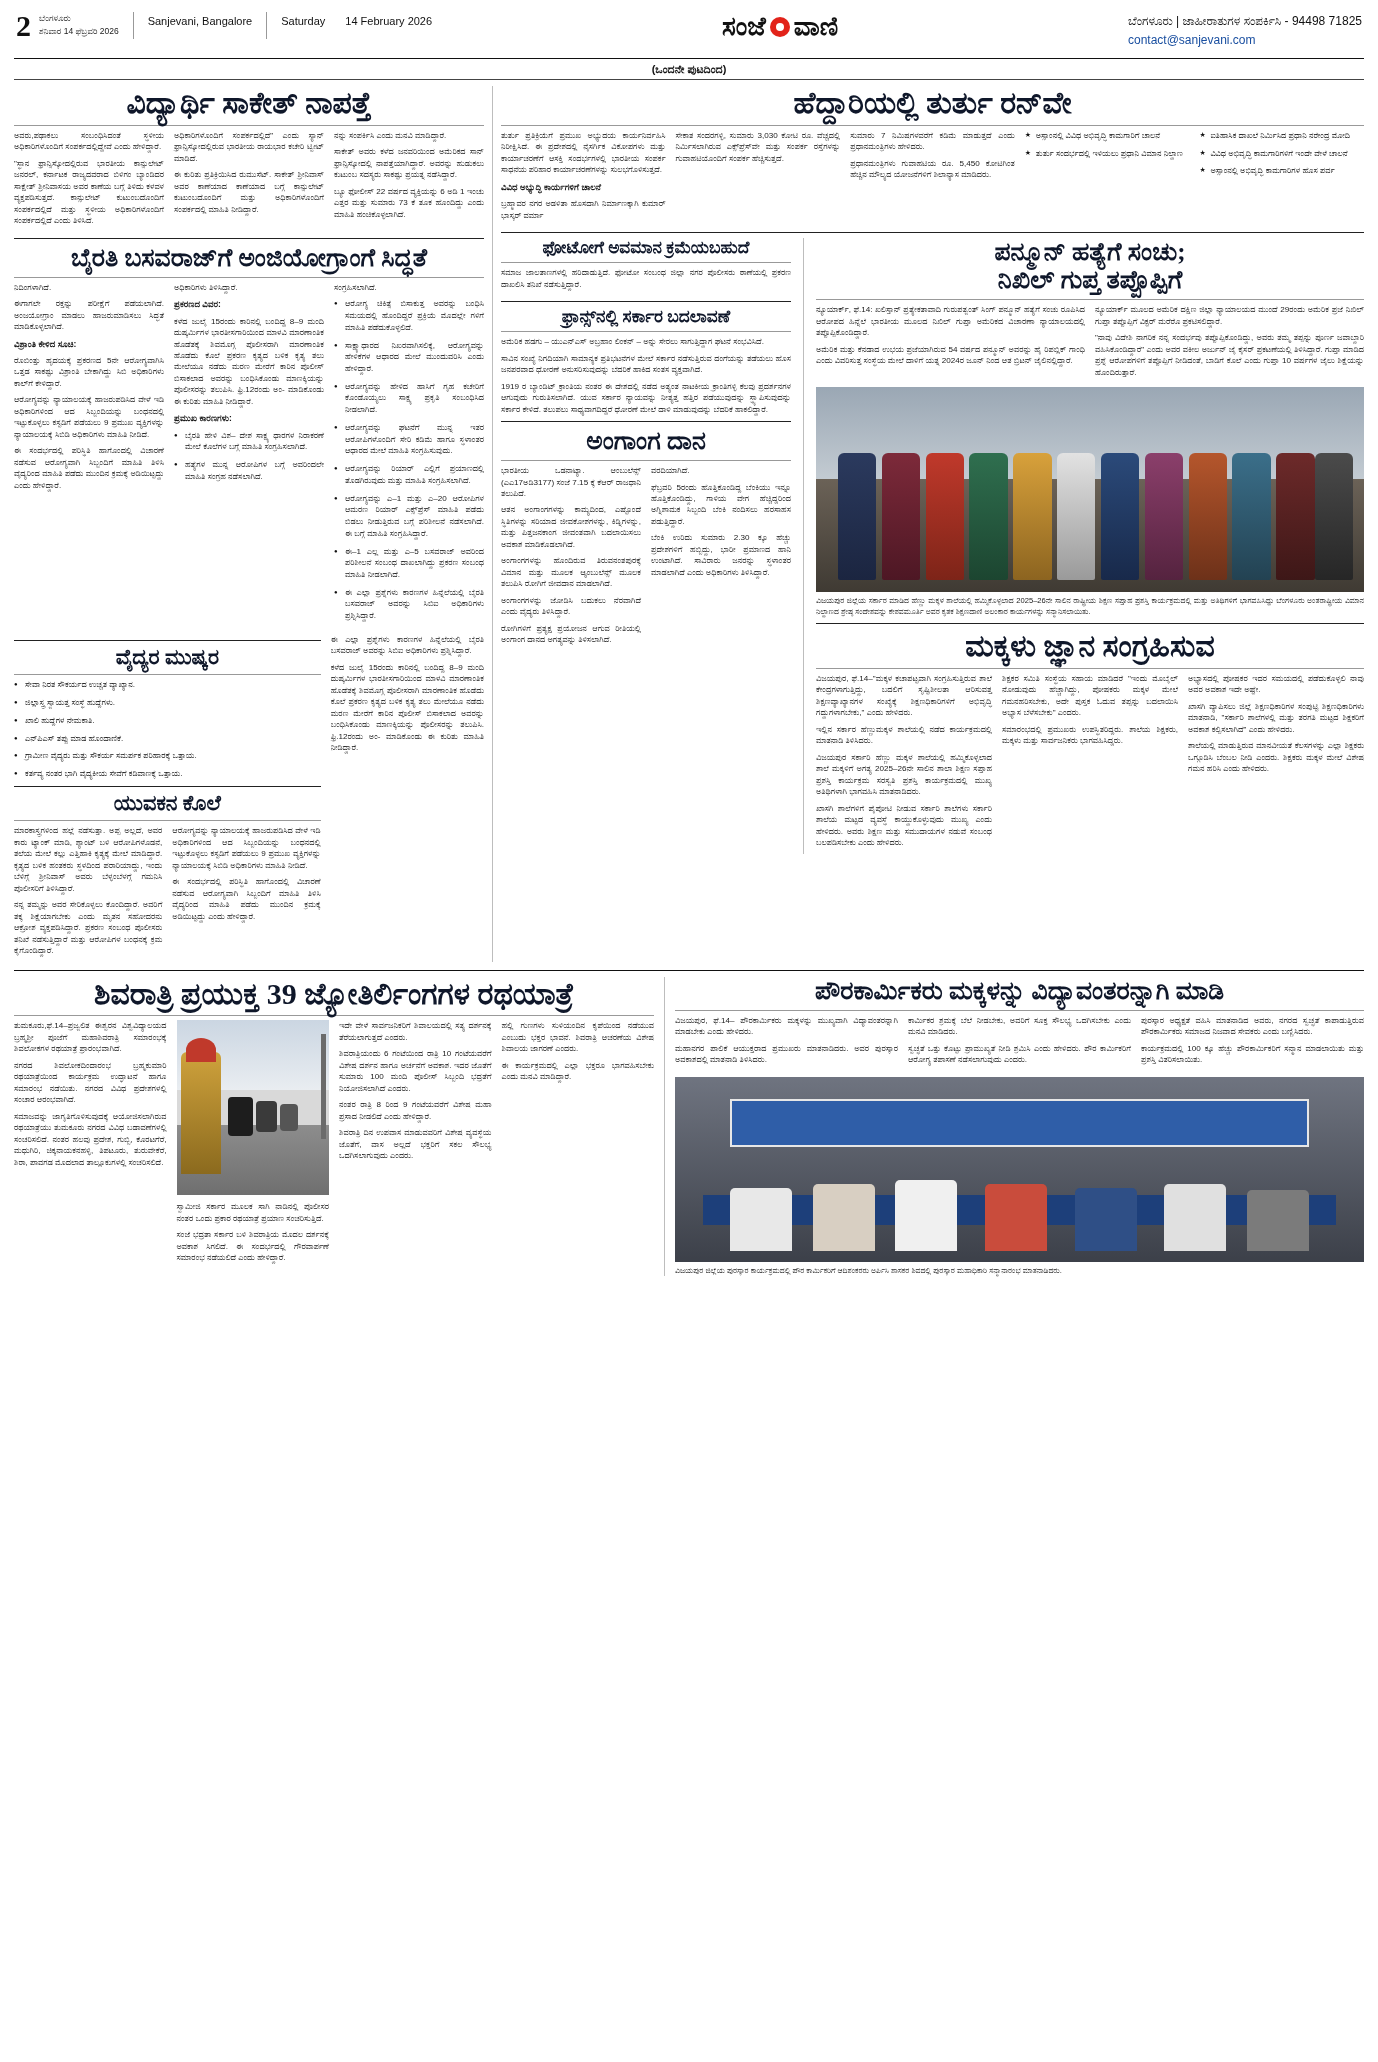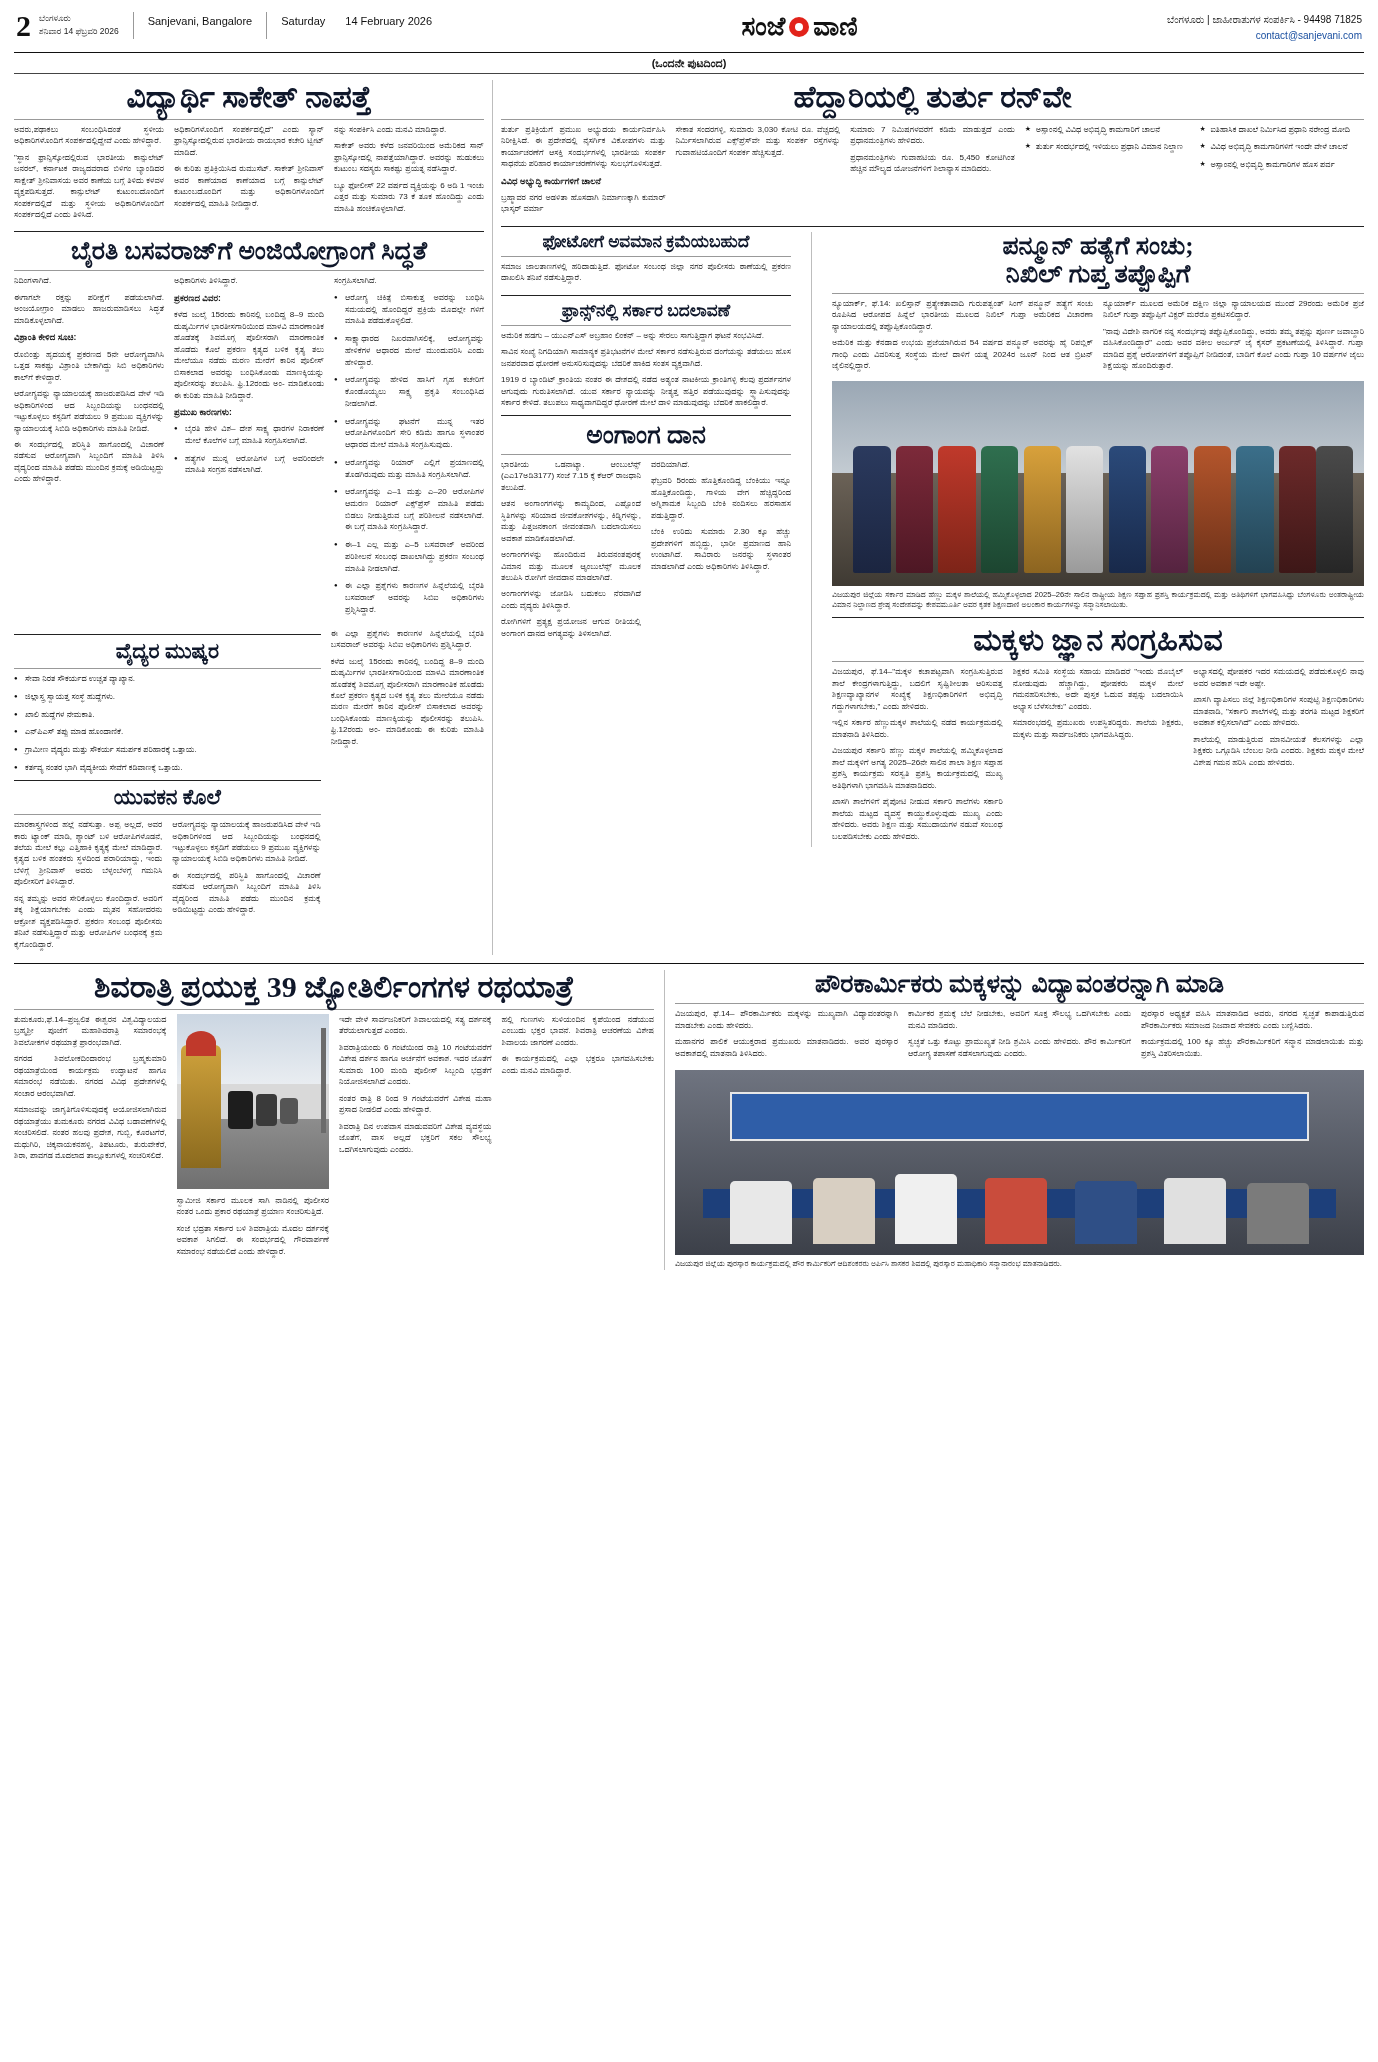--- a/index.html
+++ b/index.html
@@ -19,21 +19,21 @@
   .mh-left { display:flex; align-items:flex-start; gap:8px; }
   .pageno { font-size:30px; font-weight:bold; line-height:0.9; color:#111; font-family:"Liberation Serif", serif; }
   .mh-kn { font-size:8.5px; line-height:1.5; color:#222; }
   .mh-divider { width:1px; background:#999; align-self:stretch; margin:0 6px; }
   .mh-city { font-size:11px; color:#111; padding-top:3px; }
   .mh-date { font-size:11px; color:#111; padding-top:3px; }
   .mh-mid { display:flex; align-items:center; gap:10px; }
   .logo { display:flex; align-items:center; gap:4px; font-family:"Liberation Serif", serif; font-weight:bold; font-size:26px; color:#111; }
   .logo-dot { width:20px;height:20px;border-radius:50%;background:#e2231a;display:inline-block; position:relative; }
   .logo-dot:after{content:"";position:absolute;width:8px;height:8px;border-radius:50%;background:#fff;left:6px;top:6px;}
-  .mh-right { text-align:right; font-size:10px; line-height:1.6; color:#111; }
+  .mh-right { text-align:left; font-size:12px; line-height:1.6; color:#111; }
   .mh-right .contact { color:#1a4fa0; }
   .rule { border:0; border-top:1.5px solid #111; margin:2px 0 0 0; }
   .rule-thin { border:0; border-top:0.7px solid #444; margin:0; }
   .contd { text-align:center; font-size:11px; padding:4px 0 3px 0; font-weight:bold; }
 
   
   .cols { display:flex; gap:10px; }
   .col { flex:1; }
   .vline { width:1px; background:#bdbdbd; }
 
@@ -249,21 +249,21 @@
               <li>ಐತಿಹಾಸಿಕ ದಾಖಲೆ ನಿರ್ಮಿಸಿದ ಪ್ರಧಾನಿ ನರೇಂದ್ರ ಮೋದಿ</li>
               <li>ವಿವಿಧ ಅಭಿವೃದ್ಧಿ ಕಾಮಗಾರಿಗಳಿಗೆ ಇಂದೇ ವೇಳೆ ಚಾಲನೆ</li>
               <li>ಅಸ್ಸಾಂನಲ್ಲಿ ಅಭಿವೃದ್ಧಿ ಕಾಮಗಾರಿಗಳ ಹೊಸ ಪರ್ವ</li>
             </ul>
           </div>
         </div>
       </div>
 
       <hr class="sec-rule">
 
-      <div style="display:flex; gap:20px;">
+      <div style="display:flex; gap:12px;">
 
         <div style="width:290px;">
           <div class="headline h-sm">ಫೋಟೋಗೆ ಅವಮಾನ ಕ್ರಮೆಯಬಹುದೆ</div>
           <hr class="sec-rule-light">
           <div class="cols">
             <div class="col body-text">
               <p>ಸಮಾಜ ಜಾಲತಾಣಗಳಲ್ಲಿ ಹರಿದಾಡುತ್ತಿದೆ. ಫೋಟೋ ಸಂಬಂಧ ಜಿಲ್ಲಾ ನಗರ ಪೊಲೀಸರು ಠಾಣೆಯಲ್ಲಿ ಪ್ರಕರಣ ದಾಖಲಿಸಿ ತನಿಖೆ ನಡೆಸುತ್ತಿದ್ದಾರೆ.</p>
             </div>
           </div>
           <hr class="sec-rule">

